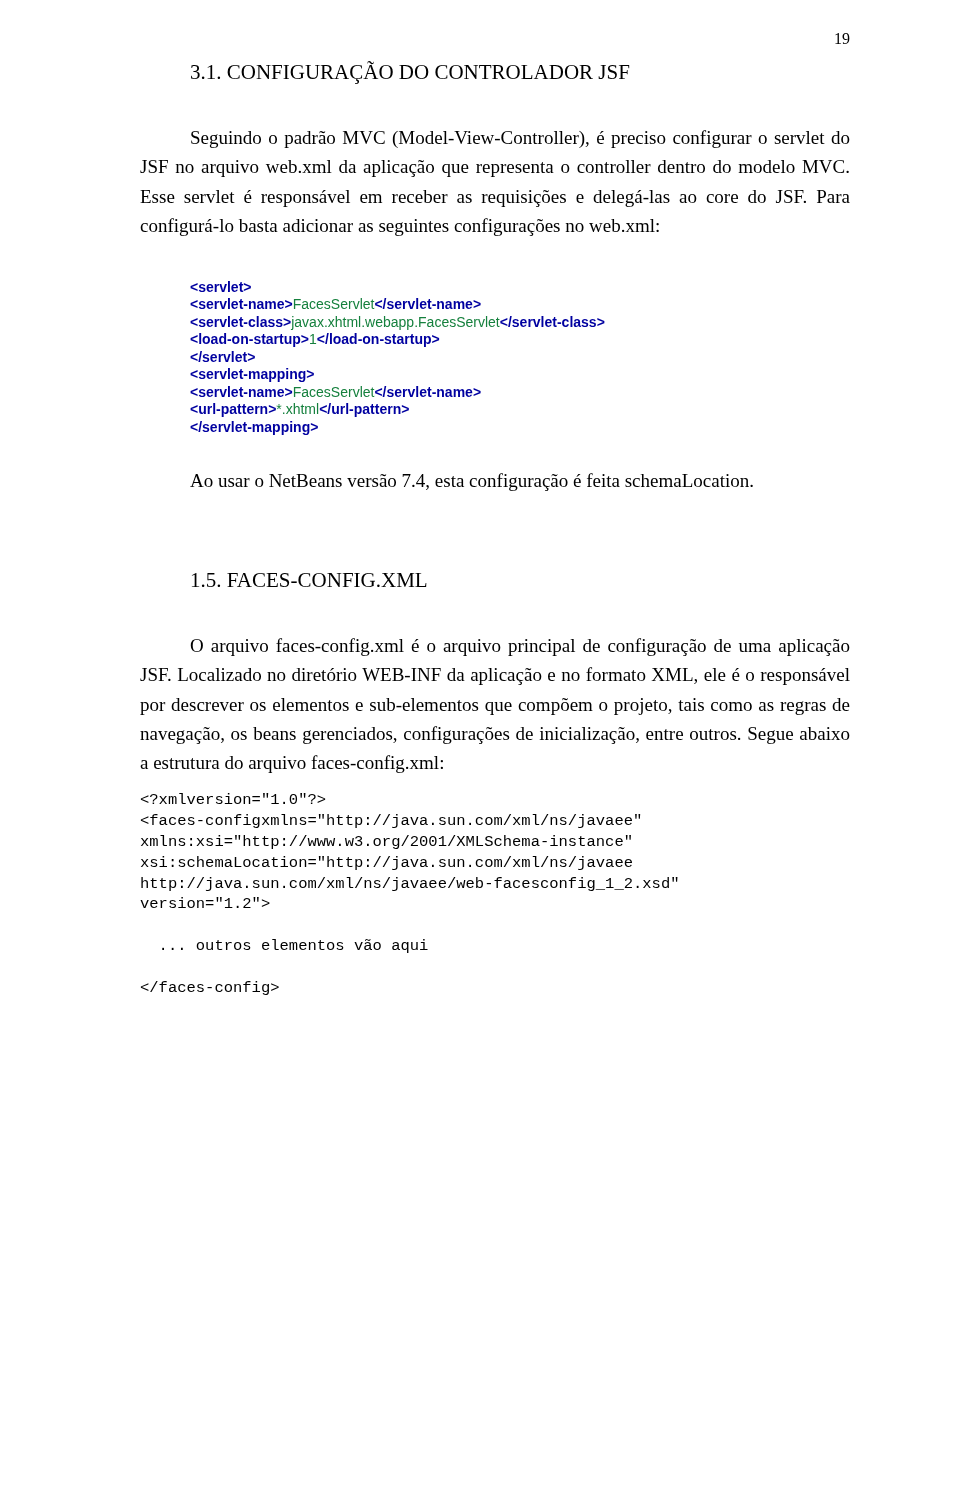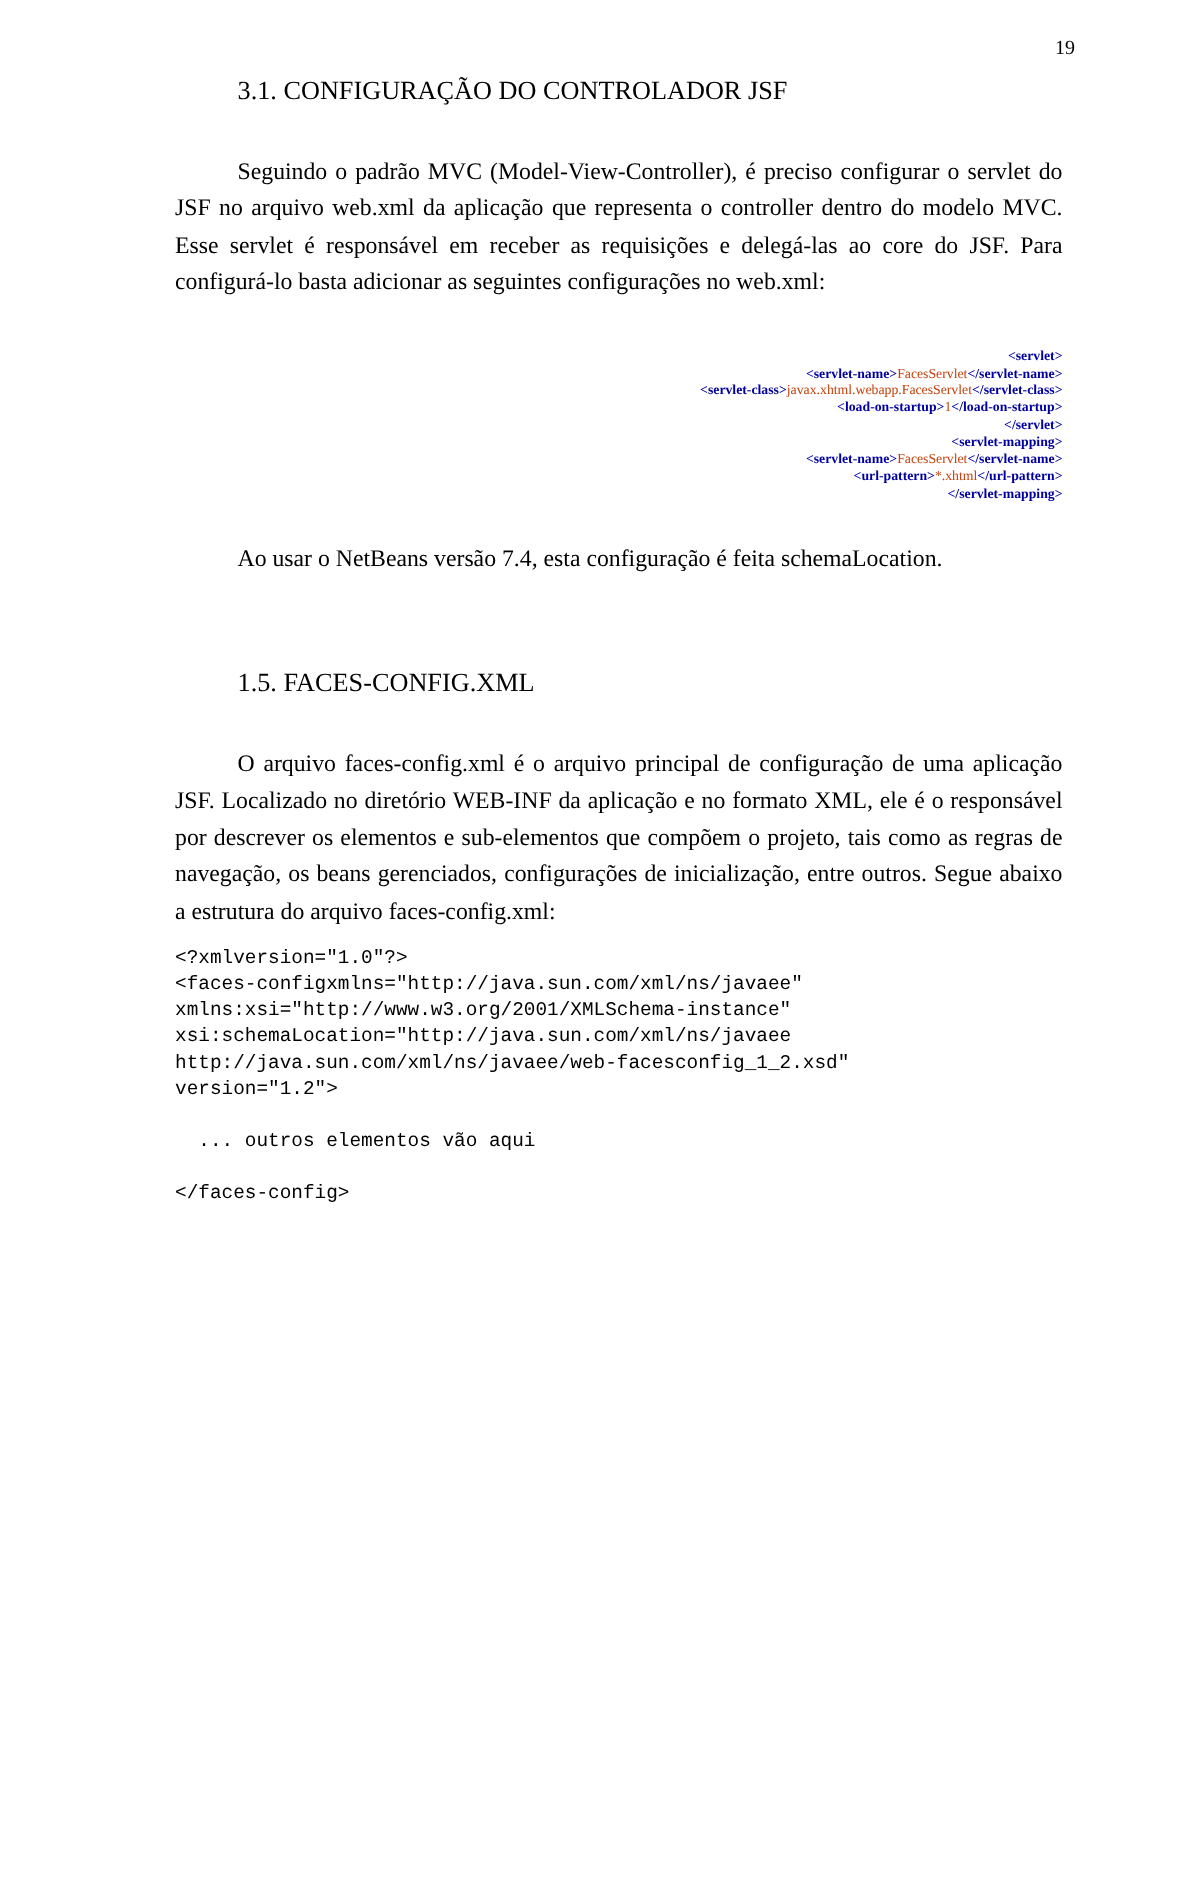--- a/index.html
+++ b/index.html
@@ -13,51 +13,50 @@
     width: 960px;
     min-height: 1511px;
     margin: 0 auto;
     padding: 60px 110px 60px 140px;
     box-sizing: border-box;
     position: relative;
   }
   .page-number {
     position: absolute;
     top: 30px;
-    right: 100px;
+    right: 110px;
     font-size: 16px;
   }
   h2.section-title {
     font-size: 17px;
     font-weight: bold;
     margin: 0 0 42px 50px;
   }
   h3.subsection-title {
     font-size: 21px;
     font-weight: normal;
     margin: 0 0 38px 50px;
   }
   p.body {
     font-size: 19px;
     line-height: 1.55;
     text-align: justify;
     margin: 0 0 12px 0;
     text-indent: 50px;
   }
   pre.code-blue {
-    font-family: Liberation Serif, serif;
-    font-size: 11px;
+    font-family: Liberation Sans, sans-serif;
+    font-size: 14px;
     color: #0000A0;
     font-weight: bold;
     margin: 6px 0 10px 50px;
     white-space: pre;
     line-height: 1.25;
-    text-align: right;
   }
-  pre.code-blue .n { color: #c2410c; font-weight: normal; }
+  pre.code-blue .n { color: #15803d; font-weight: normal; }
   pre.code-black {
     font-family: "Courier New", Courier, monospace;
     font-size: 15.5px;
     color: #000;
     font-weight: normal;
     margin: 8px 0 12px 0;
     white-space: pre;
     line-height: 1.35;
   }
   .gap-sm { height: 20px; }

